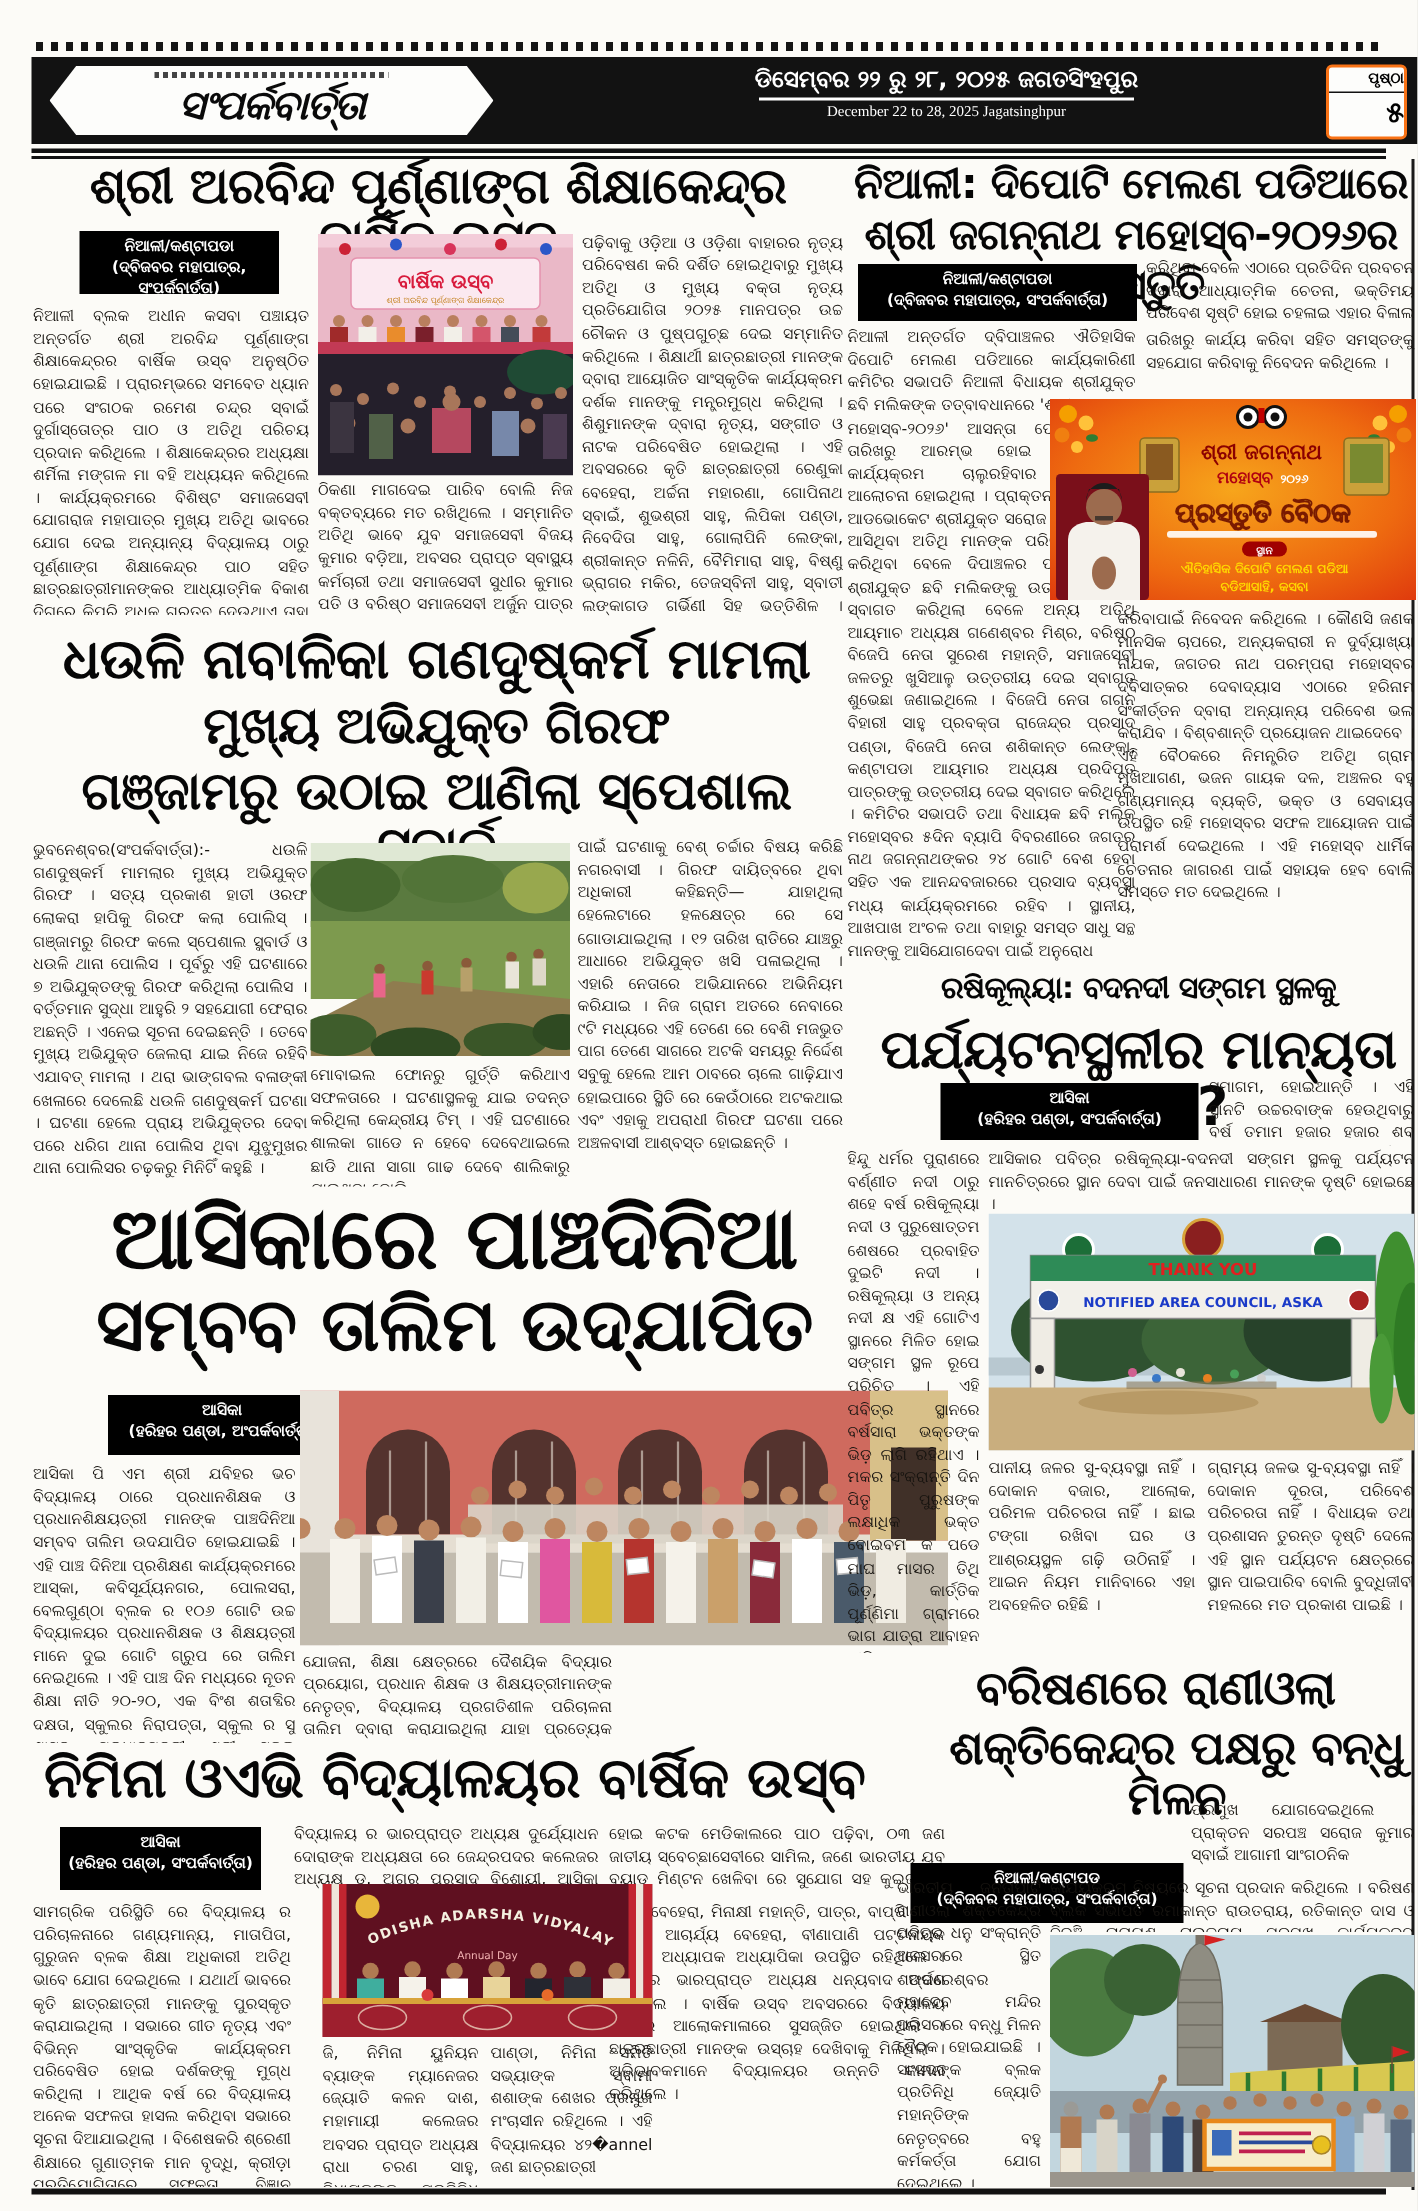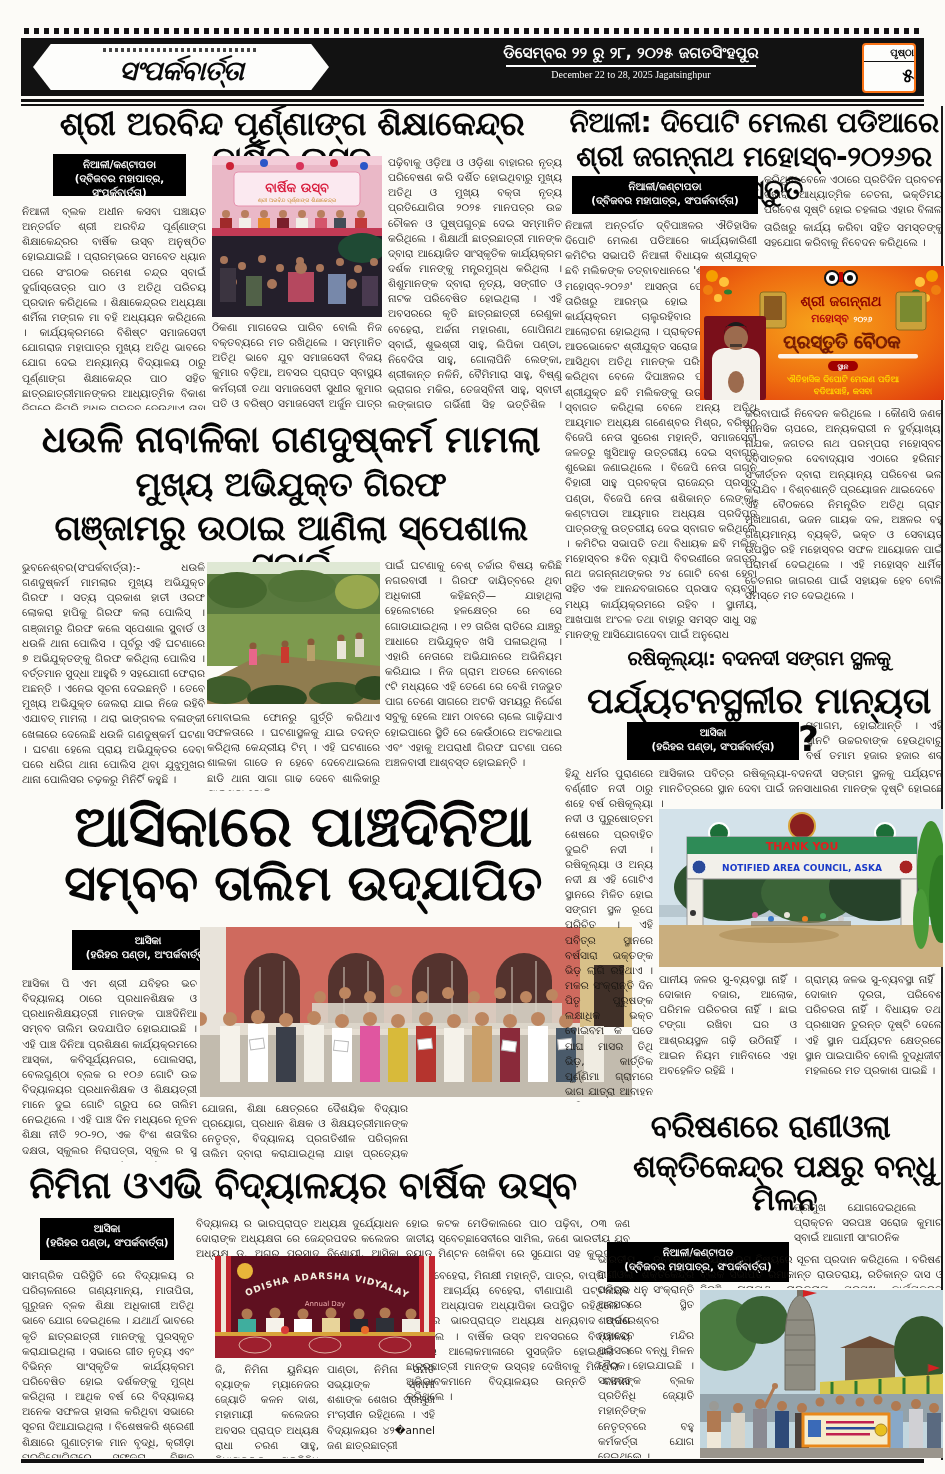--- a/index.html
+++ b/index.html
@@ -1,20 +1,20 @@
 <!DOCTYPE html>
 <html><head>
 <meta charset="utf-8">
 <style>
   html,body{margin:0;padding:0;background:#e9e7e2;}
   .page{position:relative;width:945px;height:1474px;margin:0 auto;background:#fcfbf7;
         font-family:"DejaVu Sans","Liberation Sans",sans-serif;overflow:hidden;}
   .dots{position:absolute;left:24px;top:28px;width:897px;height:6px;
         background-image:repeating-linear-gradient(90deg,#151515 0 5px,transparent 5px 10px);}
-  .mast{position:absolute;left:21px;top:38px;width:903px;height:58px;background:#121212;}
+  .mast{position:absolute;left:21px;top:38px;width:903px;height:58px;background:#121212;padding-left:22px;}
   .lozenge{position:absolute;left:12px;top:6px;width:296px;height:46px;background:#fdfdfb;
         clip-path:polygon(0 50%,6% 0,94% 0,100% 50%,94% 100%,6% 100%);text-align:center;}
   .loz-tag{margin-top:4px;height:4px;margin-left:70px;margin-right:70px;
         background-image:repeating-linear-gradient(90deg,#444 0 3px,transparent 3px 6px);}
   .loz-name{font-size:27px;font-weight:700;font-style:italic;color:#0a0a0a;line-height:38px;letter-spacing:-1px;}
   .mdate{position:absolute;left:475px;top:6px;width:270px;text-align:center;color:#fff;}
   .mdate .od{font-size:15.5px;font-weight:700;}
   .mdate .rule{height:2px;background:#fff;margin:3px 10px 2px 10px;}
   .mdate .en{font-size:10px;font-weight:400;font-family:"Liberation Serif",serif;}
   .pagebox{position:absolute;right:8px;top:5px;width:50px;height:46px;background:#fdfdfb;

